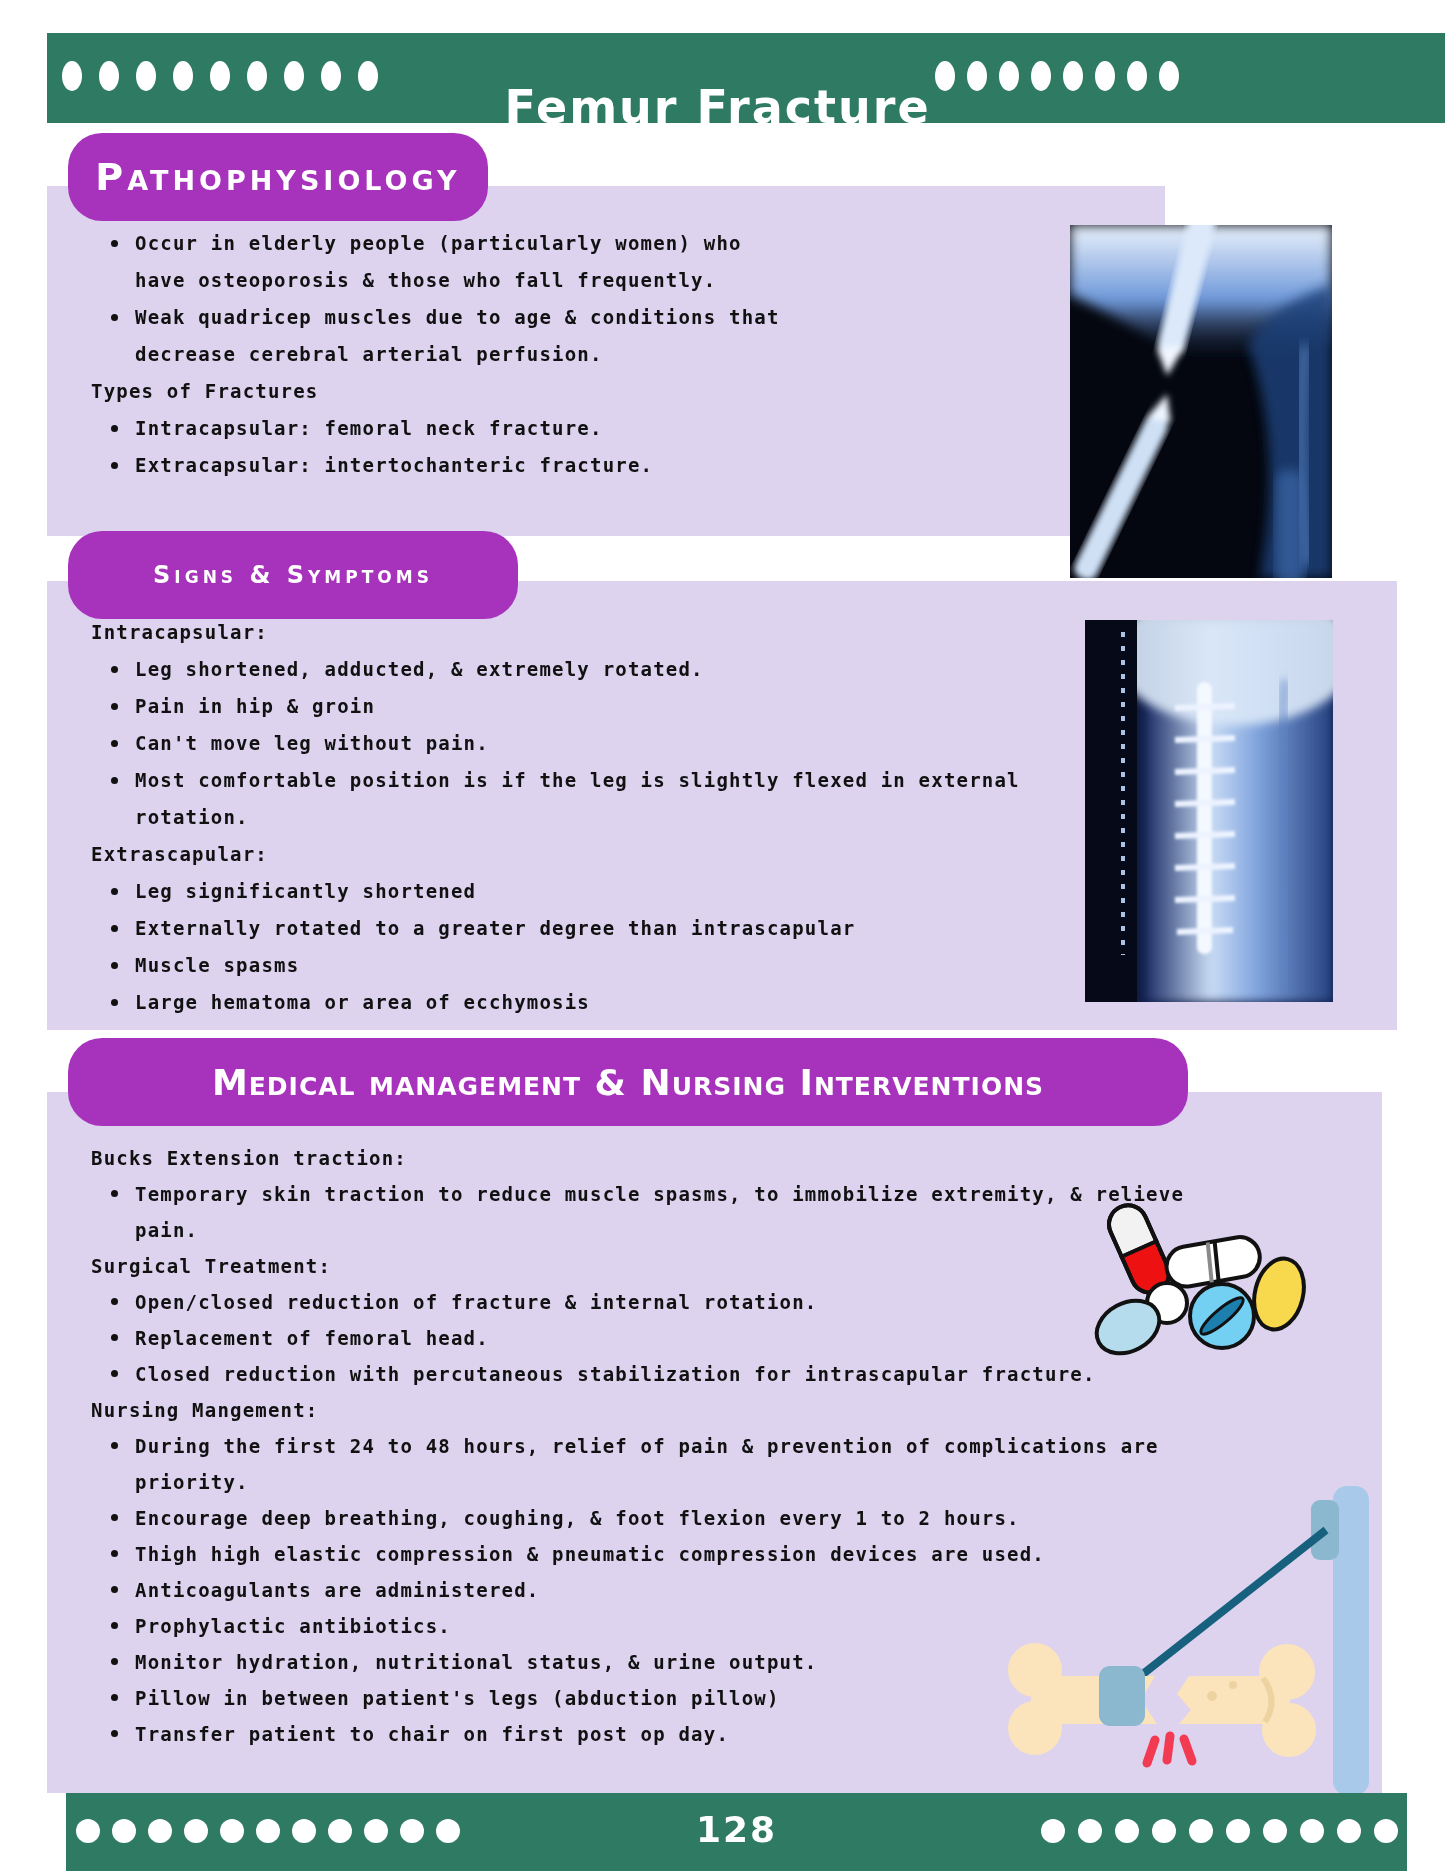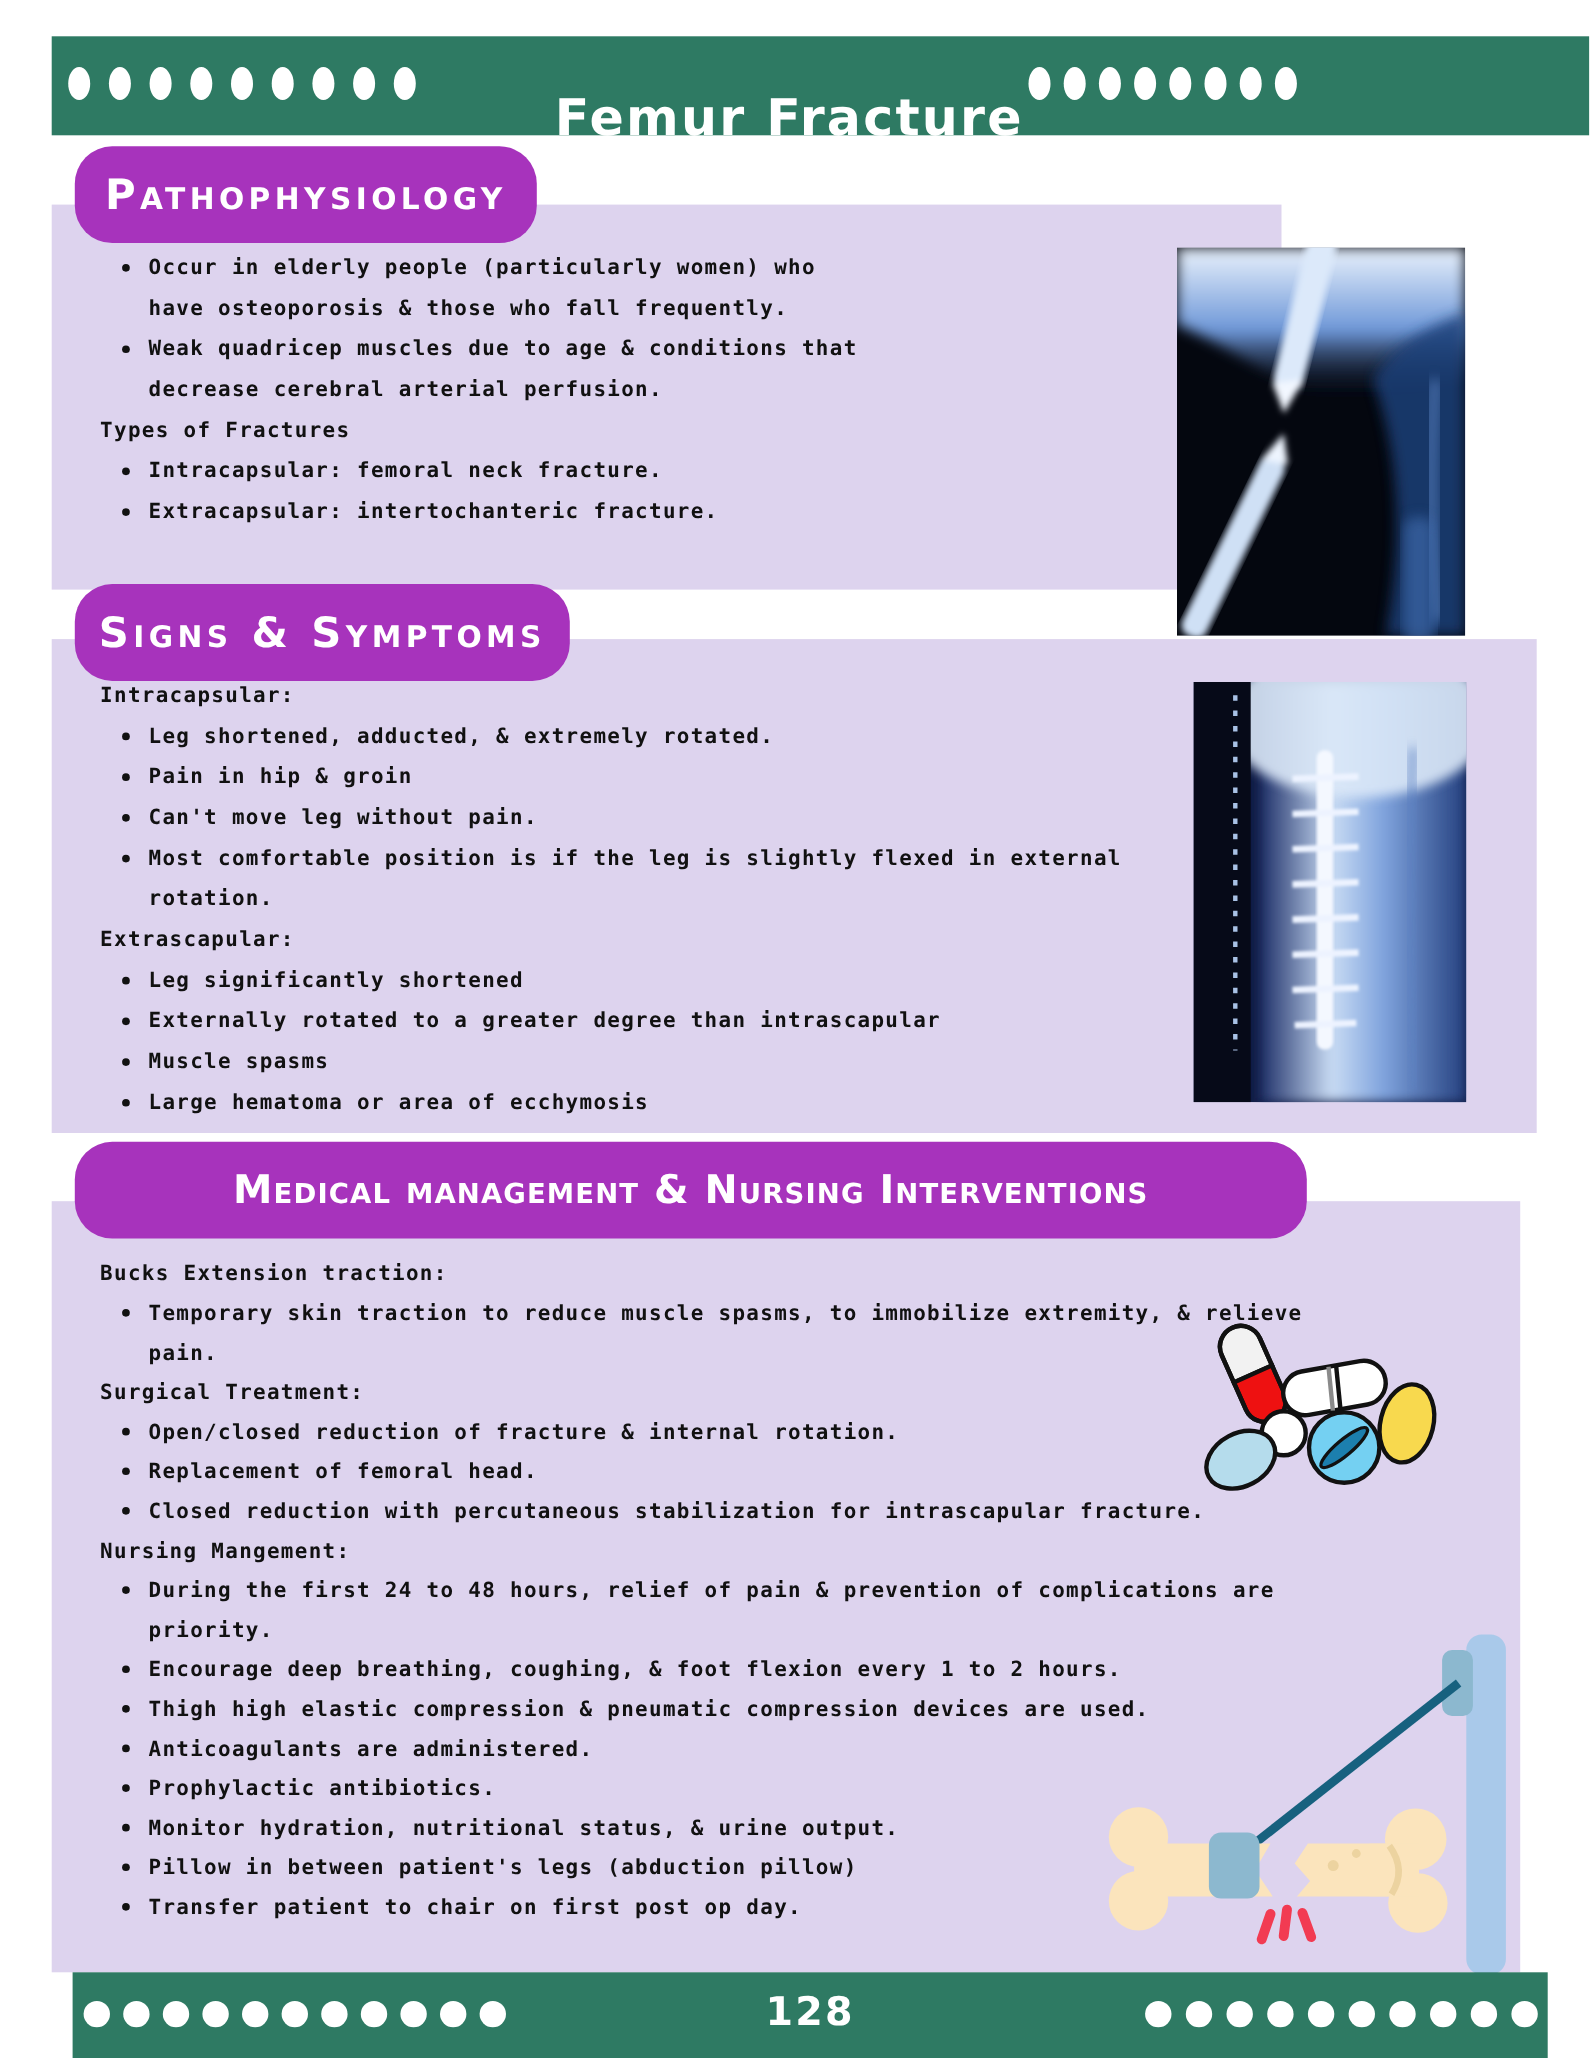--- a/index.html
+++ b/index.html
@@ -20,21 +20,21 @@
   .top-banner .dots.left{left:15px;top:28px;gap:17px;}
   .top-banner .dots.right{left:888px;top:28px;gap:12px;}
   .footer-banner .dots.left{left:10px;top:26px;gap:12px;}
   .footer-banner .dots.right{left:975px;top:26px;gap:13px;}
 
   
   .pill{position:absolute;left:68px;height:88px;background:var(--purple);border-radius:34px;
         color:#fff;font-family:"DejaVu Sans",sans-serif;font-variant:small-caps;font-weight:bold;
         display:flex;align-items:center;justify-content:center;z-index:4;}
   .pill1{top:133px;width:420px;font-size:38px;letter-spacing:4px;}
-  .pill2{top:531px;width:450px;font-size:38px;letter-spacing:4px;}
+  .pill2{top:531px;width:450px;font-size:24px;letter-spacing:4px;}
   .pill3{top:1038px;width:1120px;font-size:36px;letter-spacing:1px;}
 
   
   .panel{position:absolute;left:47px;background:var(--lavender);}
   .panel1{top:186px;width:1118px;height:350px;}
   .panel2{top:581px;width:1350px;height:449px;}
   .panel3{top:1092px;width:1335px;height:701px;}
 
   
   .content{position:absolute;left:75px;z-index:3;color:var(--ink);

